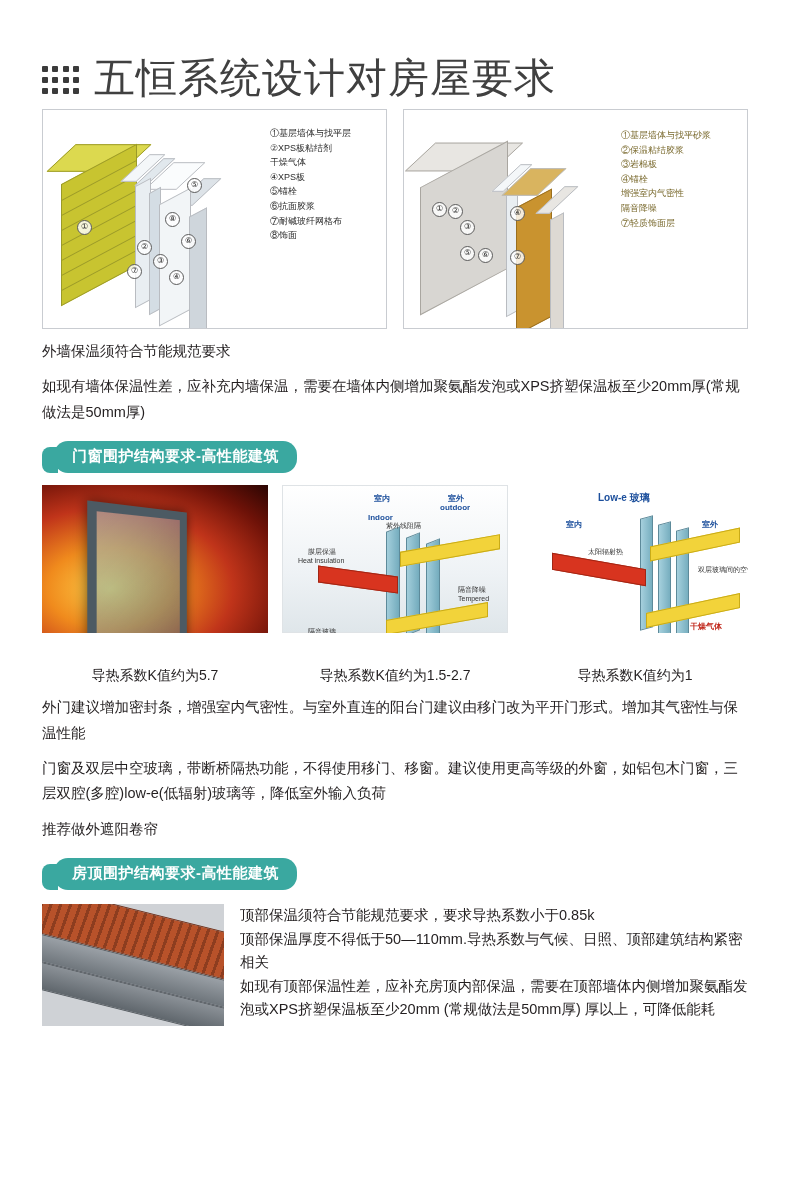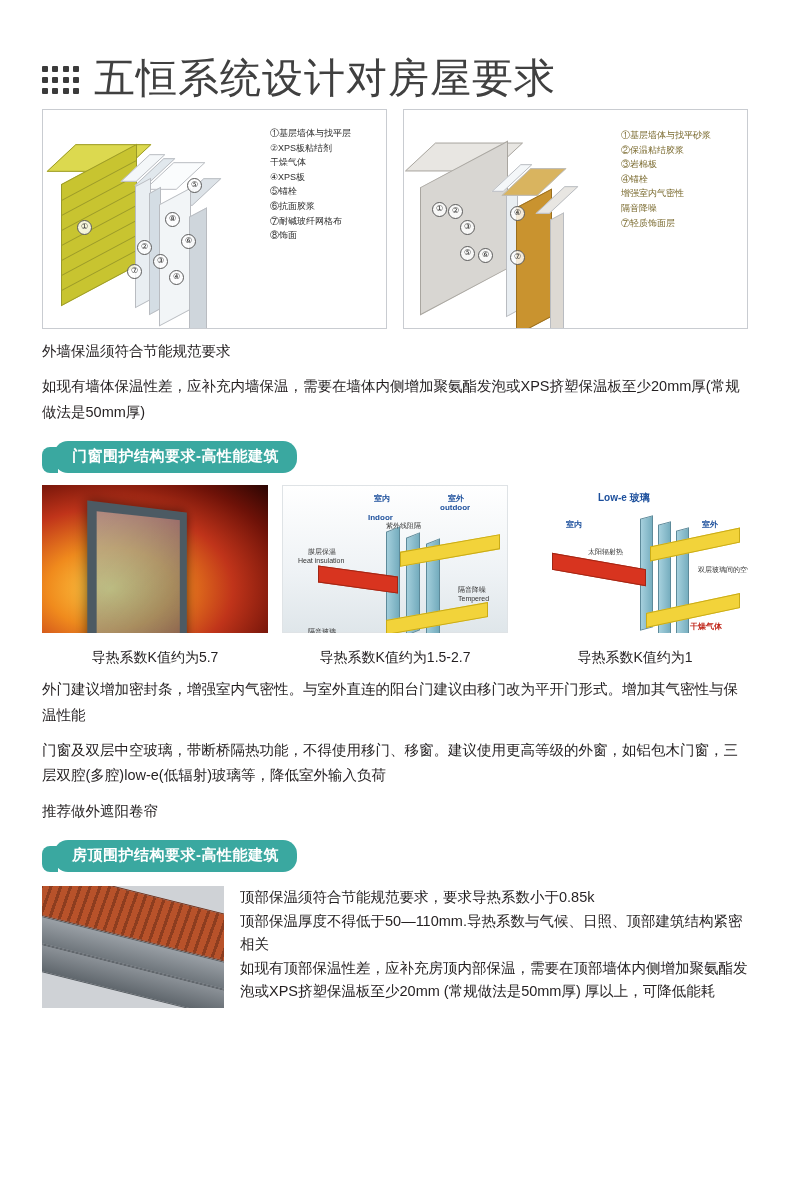--- a/index.html
+++ b/index.html
@@ -202,20 +202,21 @@
   .win-img {
     height: 148px;
     position: relative;
     overflow: hidden;
   }
   .win-cap {
     text-align: center;
     font-size: 14px;
     padding-top: 16px;
     color: #231f20;
+    margin-top: 18px;
   }
   .fire-bg {
     position: absolute; inset: 0;
     background:
       radial-gradient(ellipse at 30% 70%, #ffd24a 0%, #f08b1d 28%, #c0341a 55%, #6e1208 80%, #2a0502 100%),
       linear-gradient(180deg, #3a0b05, #000000);
   }
   .fire-frame {
     position: absolute;
     left: 44px; top: 22px;

